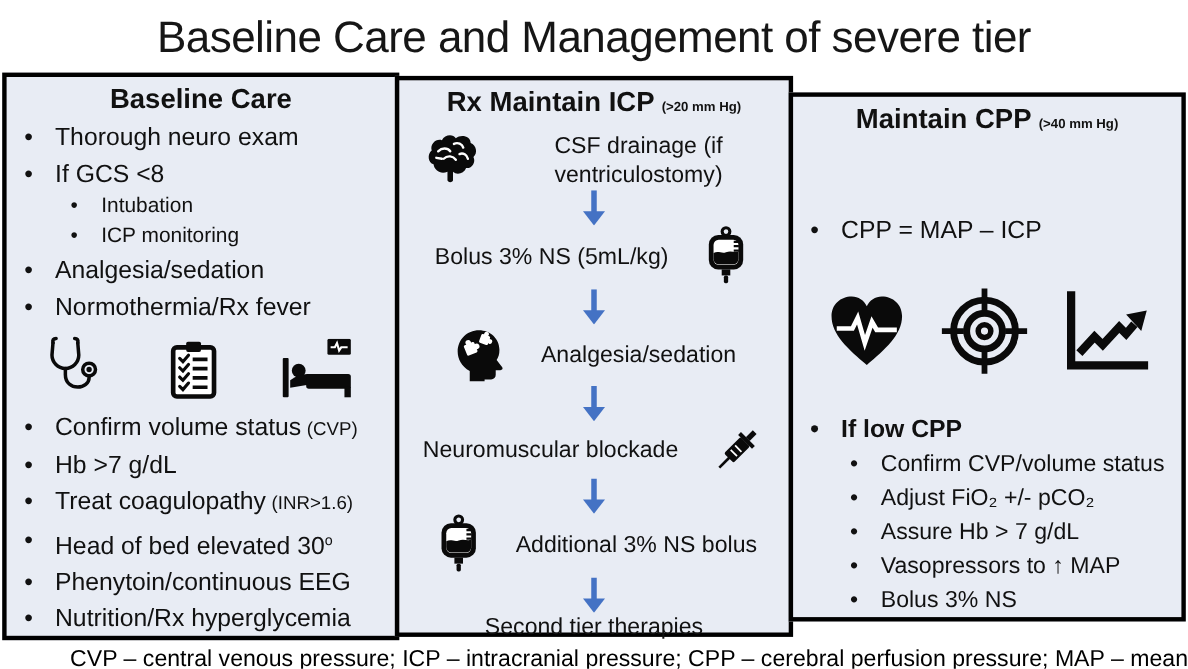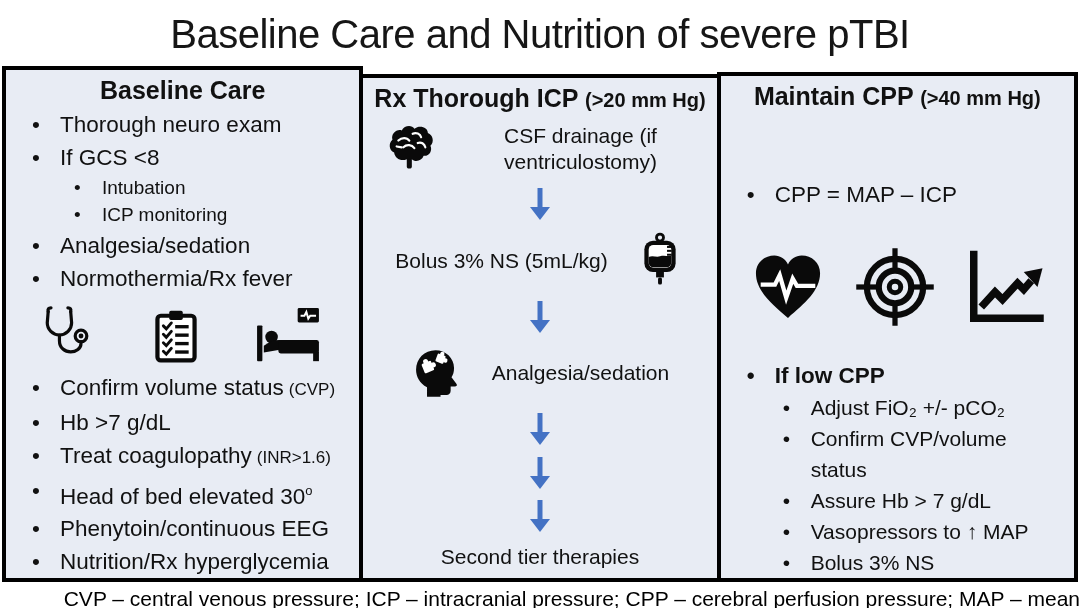--- a/index.html
+++ b/index.html
@@ -1,28 +1,28 @@
 <!DOCTYPE html>
 <html><head>
 <meta charset="utf-8">
 <style>
   html,body{margin:0;padding:0;background:#fff;}
   body{width:1080px;height:608px;overflow:hidden;
        font-family:"Liberation Sans","DejaVu Sans",sans-serif;color:#111;}
   .page-title{margin:6px 0 4px 0;text-align:center;font-size:40px;font-weight:400;
               letter-spacing:-0.5px;color:#161616;line-height:56px;}
-  .panels{display:flex;align-items:flex-end;margin:0 2px;height:516px;}
+  .panels{display:flex;align-items:center;margin:0 2px;height:516px;}
   .panel{flex:1 1 0;background:#E8ECF4;border:4px solid #000;box-sizing:border-box;
          position:relative;}
   .panel + .panel{margin-left:-4px;}
   .panel-h{margin:4px 6px 2px 6px;text-align:center;font-size:25px;font-weight:bold;
            line-height:32px;white-space:nowrap;}
-  .panel-h .hnote{font-size:20px;font-weight:bold;}
+  .panel-h .hnote{font-size:12px;font-weight:bold;}
   
-  .blist{list-style:none;margin:0;padding:0 16px;}
+  .blist{list-style:none;margin:0;padding:0 6px;}
   .b1{position:relative;padding-left:38px;font-size:22.5px;line-height:33px;}
   .b1::before{content:"\2022";position:absolute;left:10px;}
   .b2{position:relative;padding-left:80px;font-size:19px;line-height:27.5px;}
   .b2::before{content:"\2022";position:absolute;left:52px;}
   .nt{font-size:17px;margin-left:5px;}
   .c1-icons{display:flex;align-items:flex-end;justify-content:space-between;
             padding:5px 38px 5px 30px;height:66px;}
   
   .flow{display:flex;flex-direction:column;align-items:center;justify-content:space-between;
         height:448px;padding:4px 4px 8px 4px;}
@@ -38,21 +38,21 @@
   .c3-iflow{margin-top:32px;font-weight:bold;font-size:22.5px;}
   .c3-sub .b2{font-size:21px;line-height:31px;padding-left:74px;}
   .c3-sub .b2::before{left:46px;}
   sup{font-size:13px;}
   .footer{margin-top:5px;text-align:right;font-size:21px;color:#000;}
   svg{display:block;}
 </style>
 </head>
 <body>
 
-<h1 class="page-title">Baseline Care and Nutrition of severe pTBI</h1>
+<h1 class="page-title">Baseline Care and Management of severe tier</h1>
 
 <div class="panels">
 
   <section class="panel">
     <h2 class="panel-h">Baseline Care</h2>
     <ul class="blist">
       <li class="b1"><span>Thorough neuro exam</span></li>
       <li class="b1"><span>If GCS &lt;8</span></li>
       <li class="b2"><span>Intubation</span></li>
       <li class="b2"><span>ICP monitoring</span></li>
@@ -111,21 +111,21 @@
       <li class="b1"><span>Hb &gt;7 g/dL</span></li>
       <li class="b1"><span>Treat coagulopathy</span><span class="nt">(INR&gt;1.6)</span></li>
       <li class="b1"><span>Head of bed elevated 30</span><sup>o</sup></li>
       <li class="b1"><span>Phenytoin/continuous EEG</span></li>
       <li class="b1"><span>Nutrition/Rx hyperglycemia</span></li>
     </ul>
   </section>
 
   <section class="panel">
     <h2 class="panel-h">
-      <span>Rx Thorough ICP</span> <span class="hnote">(&gt;20 mm Hg)</span>
+      <span>Rx Maintain ICP</span> <span class="hnote">(&gt;20 mm Hg)</span>
     </h2>
     <div class="flow">
 
       <div class="step">
         <span>
           <svg width="54" height="54" viewBox="0 0 64 64">
             <path d="M12 36 C6 34 5 25 10 21 C8 14 15 8 21 10 C24 4 33 3 36 8 C42 3 52 6 52 13 C58 15 60 24 55 28 C58 34 53 41 47 40 C45 46 37 48 33 44 L33 53 C33 56 27 56 27 53 L27 44 C20 47 13 43 12 36 Z" fill="#0a0a0a"></path>
             <g stroke="#fff" stroke-width="2.6" fill="none" stroke-linecap="round">
               <path d="M17 22 C21 18 27 18 30 22"></path>
               <path d="M23 30 C27 26 33 27 36 31"></path>
@@ -192,28 +192,63 @@
         <span class="stxt">Analgesia/sedation</span>
       </div>
 
       <span class="arrow-down">
         <svg width="22" height="32" viewBox="0 0 22 32">
             <line x1="11" y1="0" x2="11" y2="20" stroke="#4472C4" stroke-width="5"></line>
             <polygon points="1,19 21,19 11,32" fill="#4472C4"></polygon>
           </svg>
       </span>
 
-
-      <span class="arrow-down">
-        <svg width="22" height="32" viewBox="0 0 22 32">
-            <line x1="11" y1="0" x2="11" y2="20" stroke="#4472C4" stroke-width="5"></line>
-            <polygon points="1,19 21,19 11,32" fill="#4472C4"></polygon>
-          </svg>
-      </span>
-
+      <div class="step">
+        <span class="wide">Neuromuscular blockade</span>
+        <span>
+          <svg width="52" height="52" viewBox="0 0 64 64">
+            <g transform="rotate(-45 32 32)" fill="#0a0a0a">
+              <line x1="4" y1="32" x2="20" y2="32" stroke="#0a0a0a" stroke-width="3"></line>
+              <rect x="19" y="24.5" width="26" height="15" rx="2"></rect>
+              <g stroke="#fff" stroke-width="2">
+                  <line x1="27" y1="27" x2="27" y2="37"></line>
+                  <line x1="34" y1="27" x2="34" y2="37"></line>
+                </g>
+              <line x1="47" y1="21" x2="47" y2="43" stroke="#0a0a0a" stroke-width="4.5"></line>
+              <line x1="49" y1="32" x2="60" y2="32" stroke="#0a0a0a" stroke-width="6"></line>
+            </g>
+          </svg>
+        </span>
+      </div>
+
+      <span class="arrow-down">
+        <svg width="22" height="32" viewBox="0 0 22 32">
+            <line x1="11" y1="0" x2="11" y2="20" stroke="#4472C4" stroke-width="5"></line>
+            <polygon points="1,19 21,19 11,32" fill="#4472C4"></polygon>
+          </svg>
+      </span>
+
+      <div class="step">
+        <span>
+          <svg width="50" height="58" viewBox="0 0 64 72">
+            <circle cx="32" cy="6" r="4.5" fill="none" stroke="#0a0a0a" stroke-width="3.6"></circle>
+            <rect x="12" y="10" width="40" height="40" rx="11" fill="#0a0a0a"></rect>
+            <rect x="17.5" y="15.5" width="29" height="29" rx="6" fill="#fff"></rect>
+            <path d="M17.5 31 C23 28 27 32 32 30 C38 28 43 31 46.5 29 L46.5 38 a6 6 0 0 1 -6 6 H23.5 a6 6 0 0 1 -6 -6 Z" fill="#0a0a0a"></path>
+            <g stroke="#0a0a0a" stroke-width="2.6">
+                <line x1="41" y1="18" x2="47" y2="18"></line>
+                <line x1="41" y1="23" x2="47" y2="23"></line>
+                <line x1="41" y1="28" x2="47" y2="28"></line>
+              </g>
+            <rect x="27" y="50" width="10" height="7" fill="#0a0a0a"></rect>
+            <rect x="29.5" y="57" width="5" height="9" rx="2" fill="#0a0a0a"></rect>
+          </svg>
+        </span>
+        <span class="wide">Additional 3% NS bolus</span>
+      </div>
 
       <span class="arrow-down">
         <svg width="22" height="32" viewBox="0 0 22 32">
             <line x1="11" y1="0" x2="11" y2="20" stroke="#4472C4" stroke-width="5"></line>
             <polygon points="1,19 21,19 11,32" fill="#4472C4"></polygon>
           </svg>
       </span>
 
       <div class="step">
         <span class="wide">Second tier therapies</span>
@@ -261,22 +296,22 @@
           <polyline points="13,48 24,36 30,42 42,29 47,34 53,27" fill="none" stroke="#0a0a0a" stroke-width="6"></polyline>
           <polygon points="62,17 47,20 58,32" fill="#0a0a0a"></polygon>
         </svg>
       </span>
     </div>
 
     <ul class="blist c3-iflow">
       <li class="b1"><span>If low CPP</span></li>
     </ul>
     <ul class="blist c3-sub">
+      <li class="b2"><span>Confirm CVP/volume status</span></li>
       <li class="b2"><span>Adjust FiO₂ +/- pCO₂</span></li>
-      <li class="b2"><span>Confirm CVP/volume status</span></li>
       <li class="b2"><span>Assure Hb &gt; 7 g/dL</span></li>
       <li class="b2"><span>Vasopressors to ↑ MAP</span></li>
       <li class="b2"><span>Bolus 3% NS</span></li>
     </ul>
   </section>
 
 </div>
 
 <div class="footer">CVP – central venous pressure; ICP – intracranial pressure; CPP – cerebral perfusion pressure; MAP – mean arterial pressure</div>
 

